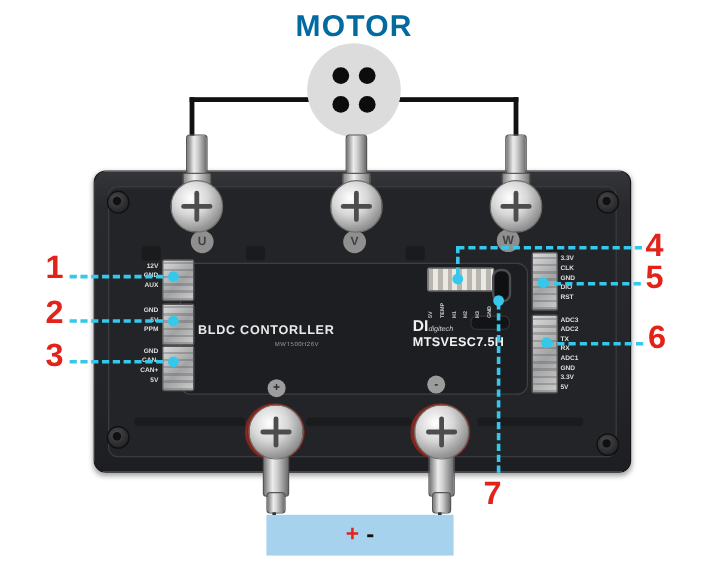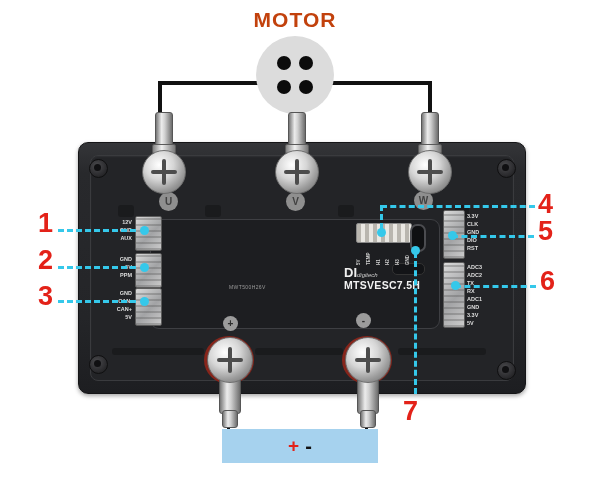--- a/index.html
+++ b/index.html
@@ -4,21 +4,21 @@
 <style>
   html,body{margin:0;padding:0;}
   body{font-family:"Liberation Sans", sans-serif;}
   #stage{position:relative;width:600px;height:480px;background:#ffffff;overflow:hidden;}
 
   
   .wire{position:absolute;background:#111;z-index:1;}
 
   
   .motor-title{position:absolute;left:215px;top:8px;width:160px;text-align:center;
-    font-size:21px;font-weight:bold;color:#c2410c;letter-spacing:1px;z-index:3;}
+    font-size:25px;font-weight:bold;color:#0369a1;letter-spacing:1px;z-index:3;}
   .motor-circle{position:absolute;left:256px;top:36px;width:78px;height:78px;border-radius:50%;
     background:#dcdcdc;z-index:2;}
   .motor-dot{position:absolute;width:14px;height:14px;border-radius:50%;background:#0c0c0c;}
 
   
   .body-outer{position:absolute;left:78px;top:142px;width:446px;height:250px;border-radius:10px;
     background:linear-gradient(180deg,#343538 0%,#28292c 12%,#242528 70%,#1d1e21 100%);
     border:1px solid #151517;box-shadow:0 2px 4px rgba(0,0,0,0.35);z-index:2;}
   .body-inner{position:absolute;left:90px;top:155px;width:422px;height:224px;border-radius:8px;
     background:#232427;border:1px solid #3a3b3e;box-shadow:inset 0 1px 2px rgba(255,255,255,0.06);z-index:2;}
@@ -131,20 +131,21 @@
 
   <div class="stud" style="left:421px;top:112px;height:36px;"></div>
   <div class="stud-collar" style="left:418px;top:144px;"></div>
   <div class="ringscrew" style="left:408px;top:150px;"></div>
 
   <div class="phase" style="left:159px;top:192px;">U</div>
   <div class="phase" style="left:286px;top:192px;">V</div>
   <div class="phase" style="left:414px;top:191px;">W</div>
 
   <div class="face-plate"></div>
+  <div class="board-name">BLDC CONTORLLER</div>
   <div class="board-sub">MWT500H26V</div>
   <div class="brand">
     <span class="di">DI</span><span class="dt">digitech</span>
   </div>
   <div class="logo-pill"></div>
   <div class="model">MTSVESC7.5H</div>
 
   <div class="hall-conn"></div>
   <div class="hall-labels">
     <span>5V</span>

